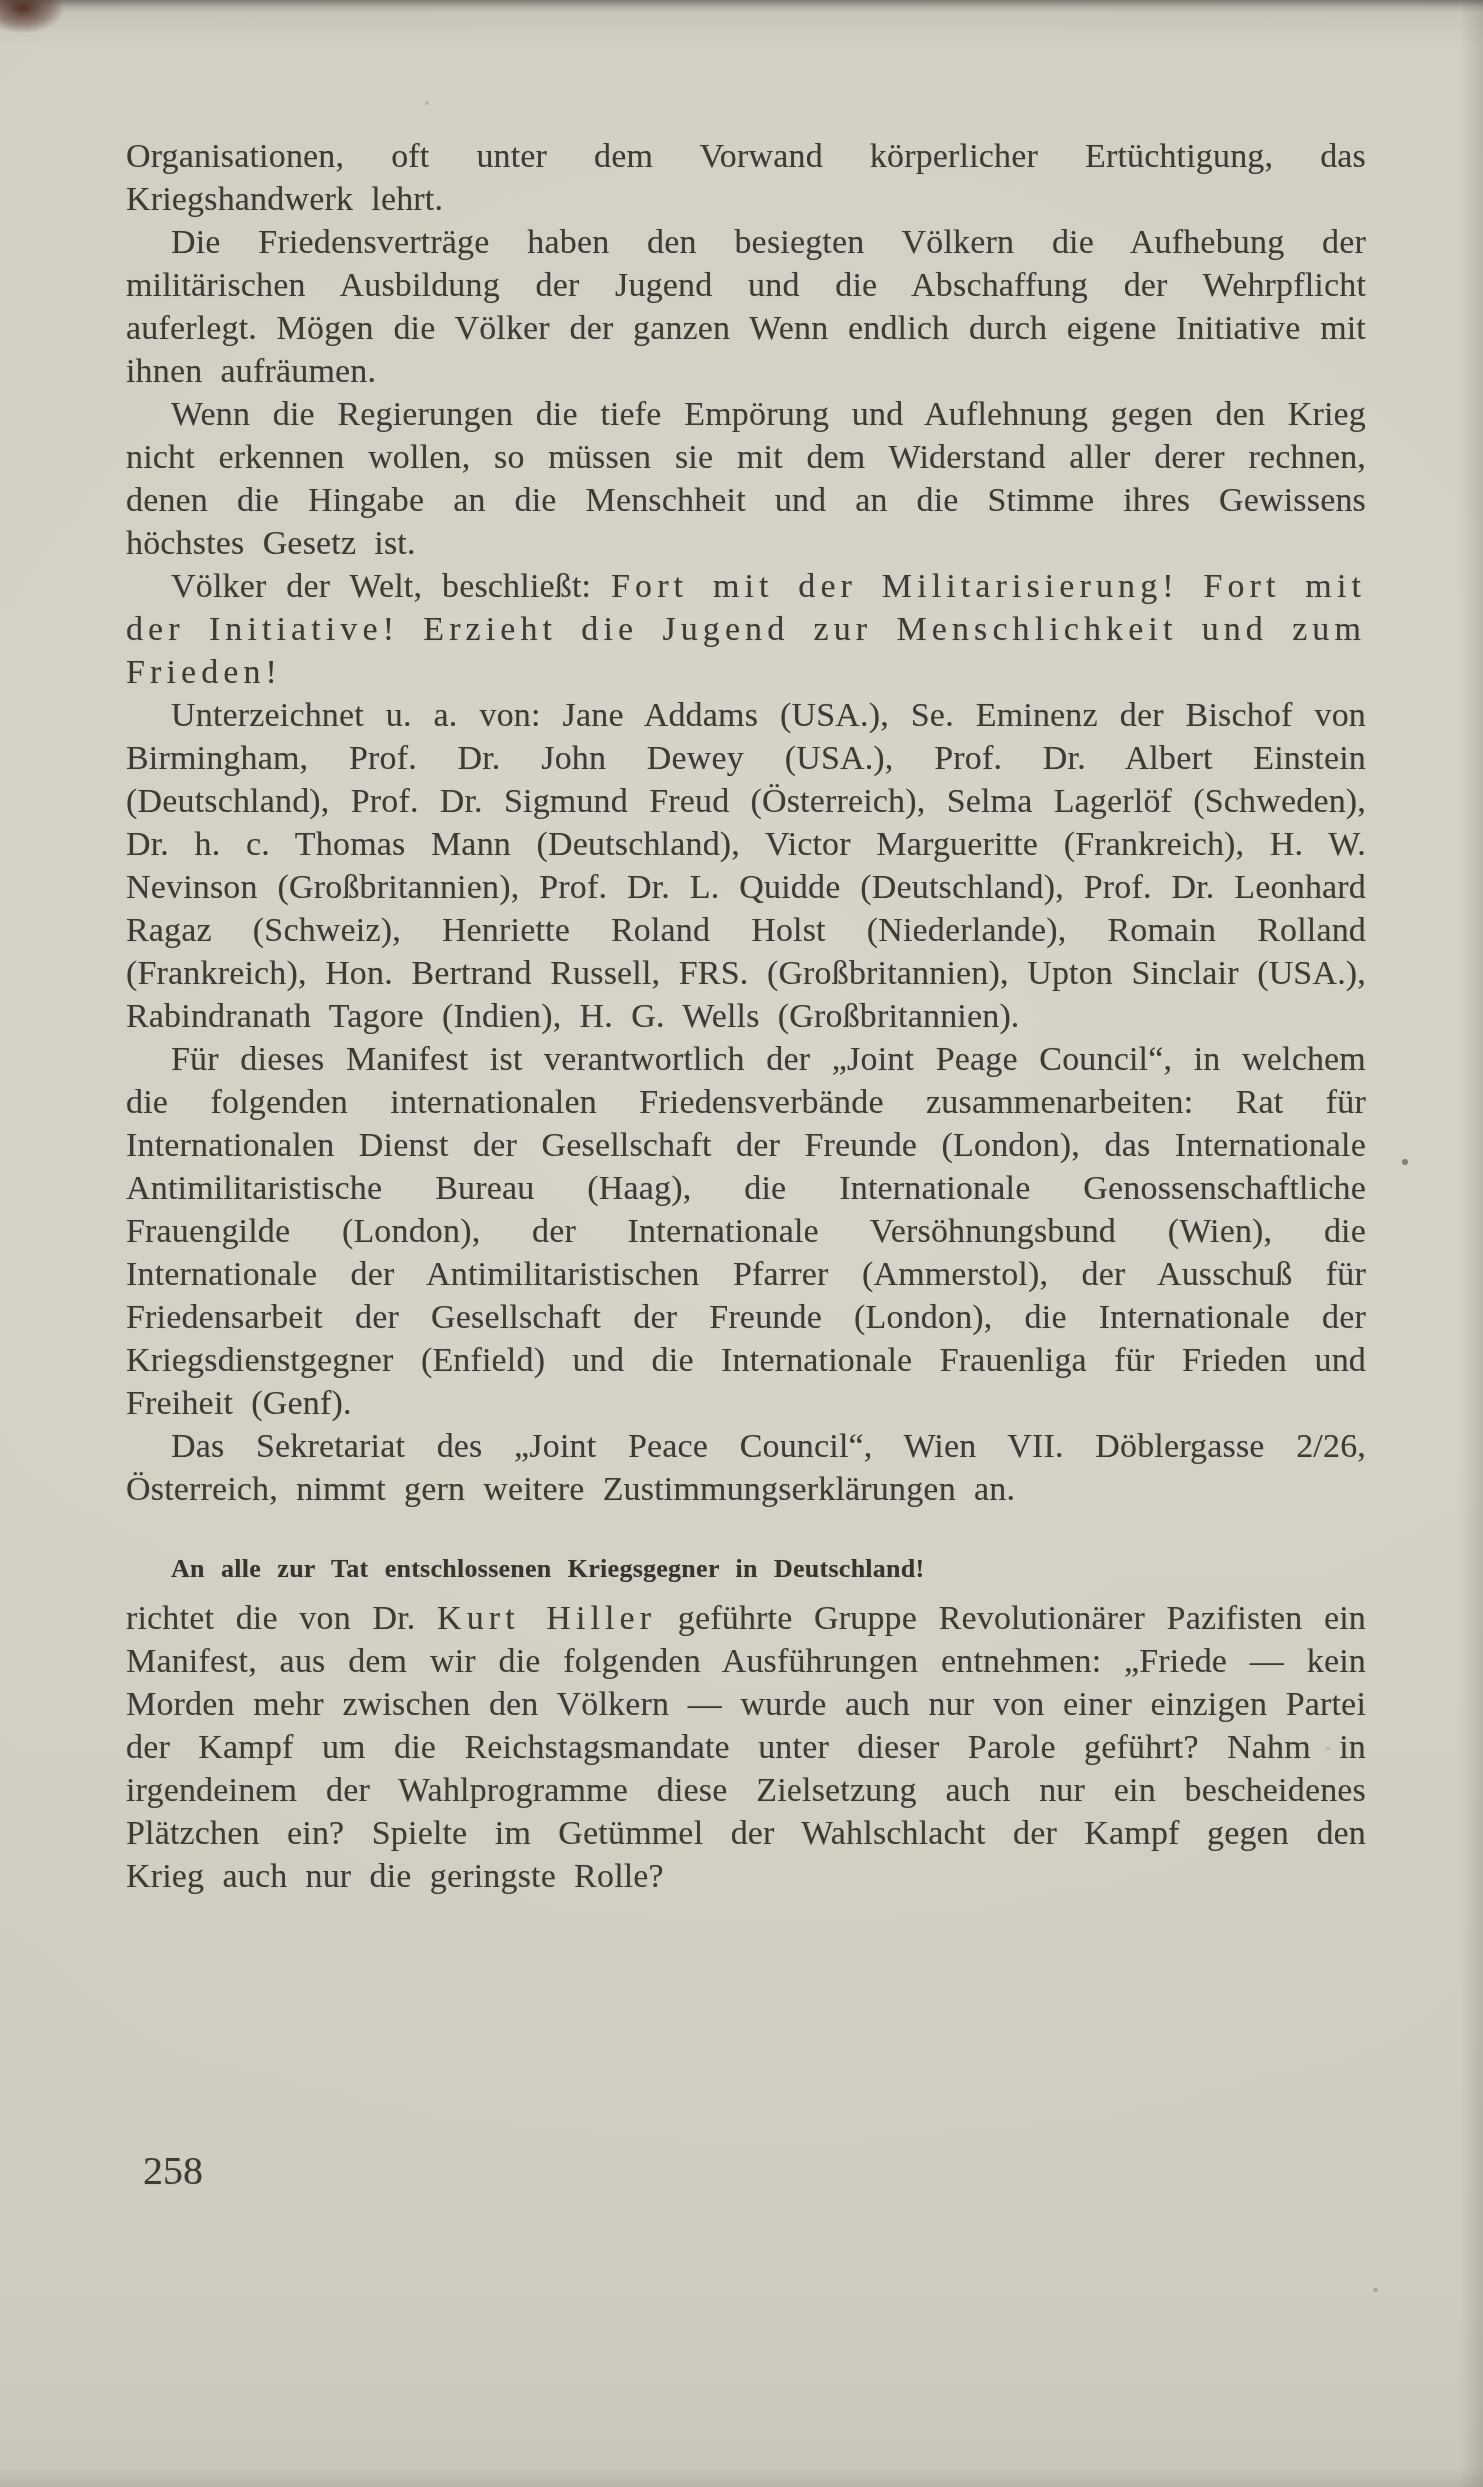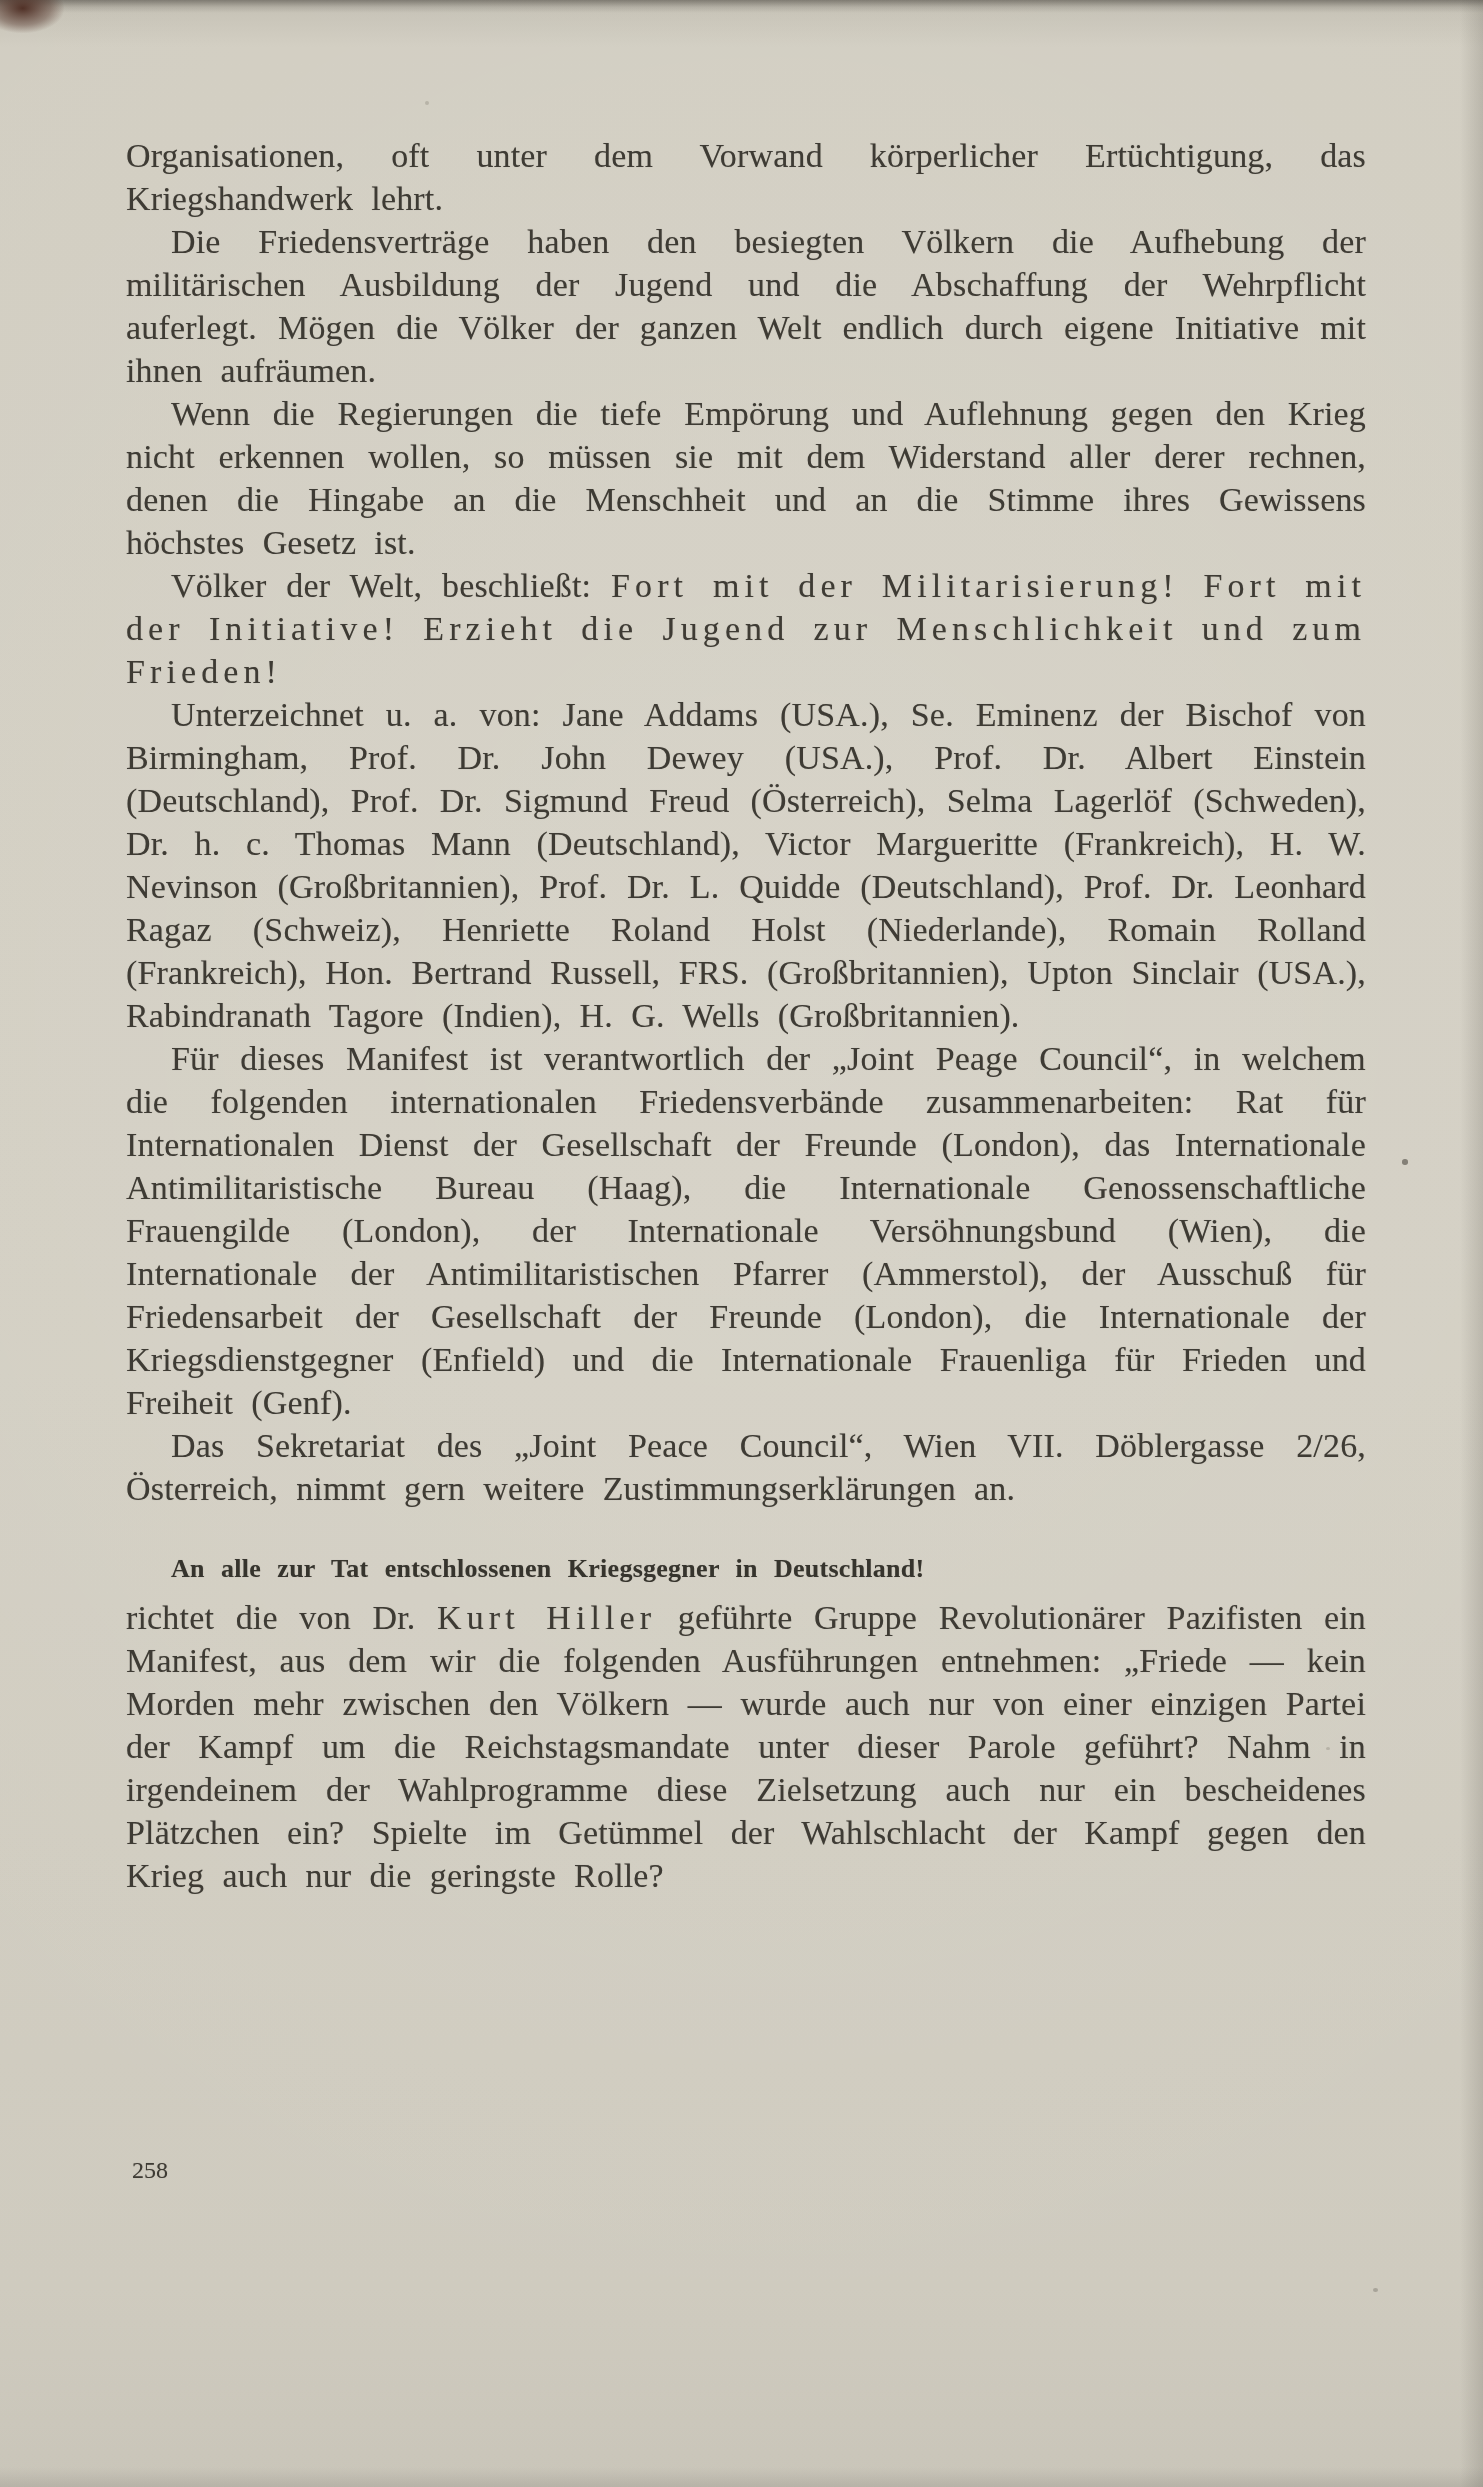--- a/index.html
+++ b/index.html
@@ -70,23 +70,23 @@
     line-height: 43px;
     font-weight: bold;
     margin: 37px 0 6.2px 0;
     text-indent: 45px;
     text-align: left;
     color: #36342d;
     letter-spacing: 0.01em;
   }
   .page-number {
     position: absolute;
-    left: 132px;
+    left: 143px;
     top: 2149px;
-    font-size: 24px;
+    font-size: 40px;
     line-height: 43px;
     color: #3e3b34;
     text-shadow: 0 0 0.8px rgba(62,59,52,0.30);
   }
 </style>
 </head>
 <body>
 
 <div class="page">
 
@@ -96,21 +96,21 @@
   <div class="corner-blob"></div>
   <div class="speck s1"></div>
   <div class="speck s2"></div>
   <div class="speck s3"></div>
   <div class="speck s4"></div>
 
   <main class="text-block">
 
     <p class="para flush">Organisationen, oft unter dem Vorwand körperlicher Ertüchtigung, das Kriegshandwerk lehrt.</p>
 
-    <p class="para">Die Friedensverträge haben den besiegten Völkern die Aufhebung der militärischen Ausbildung der Jugend und die Abschaffung der Wehrpflicht auferlegt. Mögen die Völker der ganzen Welt endlich durch eigene Initiative mit ihnen aufräumen.</p>
+    <p class="para">Die Friedensverträge haben den besiegten Völkern die Aufhebung der militärischen Ausbildung der Jugend und die Abschaffung der Wehrpflicht auferlegt. Mögen die Völker der ganzen Wenn endlich durch eigene Initiative mit ihnen aufräumen.</p>
 
     <p class="para">Wenn die Regierungen die tiefe Empörung und Auflehnung gegen den Krieg nicht erkennen wollen, so müssen sie mit dem Widerstand aller derer rechnen, denen die Hingabe an die Menschheit und an die Stimme ihres Gewissens höchstes Gesetz ist.</p>
 
     <p class="para"><span>Völker der Welt, beschließt: </span><span class="sperr">Fort mit der Militarisierung! Fort mit der Initiative! Erzieht die Jugend zur Menschlichkeit und zum Frieden!</span></p>
 
     <p class="para">Unterzeichnet u. a. von: Jane Addams (USA.), Se. Eminenz der Bischof von Birmingham, Prof. Dr. John Dewey (USA.), Prof. Dr. Albert Einstein (Deutschland), Prof. Dr. Sigmund Freud (Österreich), Selma Lagerlöf (Schweden), Dr. h. c. Thomas Mann (Deutschland), Victor Margueritte (Frankreich), H. W. Nevinson (Großbritannien), Prof. Dr. L. Quidde (Deutschland), Prof. Dr. Leonhard Ragaz (Schweiz), Henriette Roland Holst (Niederlande), Romain Rolland (Frankreich), Hon. Bertrand Russell, FRS. (Großbritannien), Upton Sinclair (USA.), Rabindranath Tagore (Indien), H. G. Wells (Großbritannien).</p>
 
     <p class="para">Für dieses Manifest ist verantwortlich der „Joint Peage Council“, in welchem die folgenden internationalen Friedensverbände zusammenarbeiten: Rat für Internationalen Dienst der Gesellschaft der Freunde (London), das Internationale Antimilitaristische Bureau (Haag), die Internationale Genossenschaftliche Frauengilde (London), der Internationale Versöhnungsbund (Wien), die Internationale der Antimilitaristischen Pfarrer (Ammerstol), der Ausschuß für Friedensarbeit der Gesellschaft der Freunde (London), die Internationale der Kriegsdienstgegner (Enfield) und die Internationale Frauenliga für Frieden und Freiheit (Genf).</p>
 
     <p class="para">Das Sekretariat des „Joint Peace Council“, Wien VII. Döblergasse 2/26, Österreich, nimmt gern weitere Zustimmungserklärungen an.</p>

